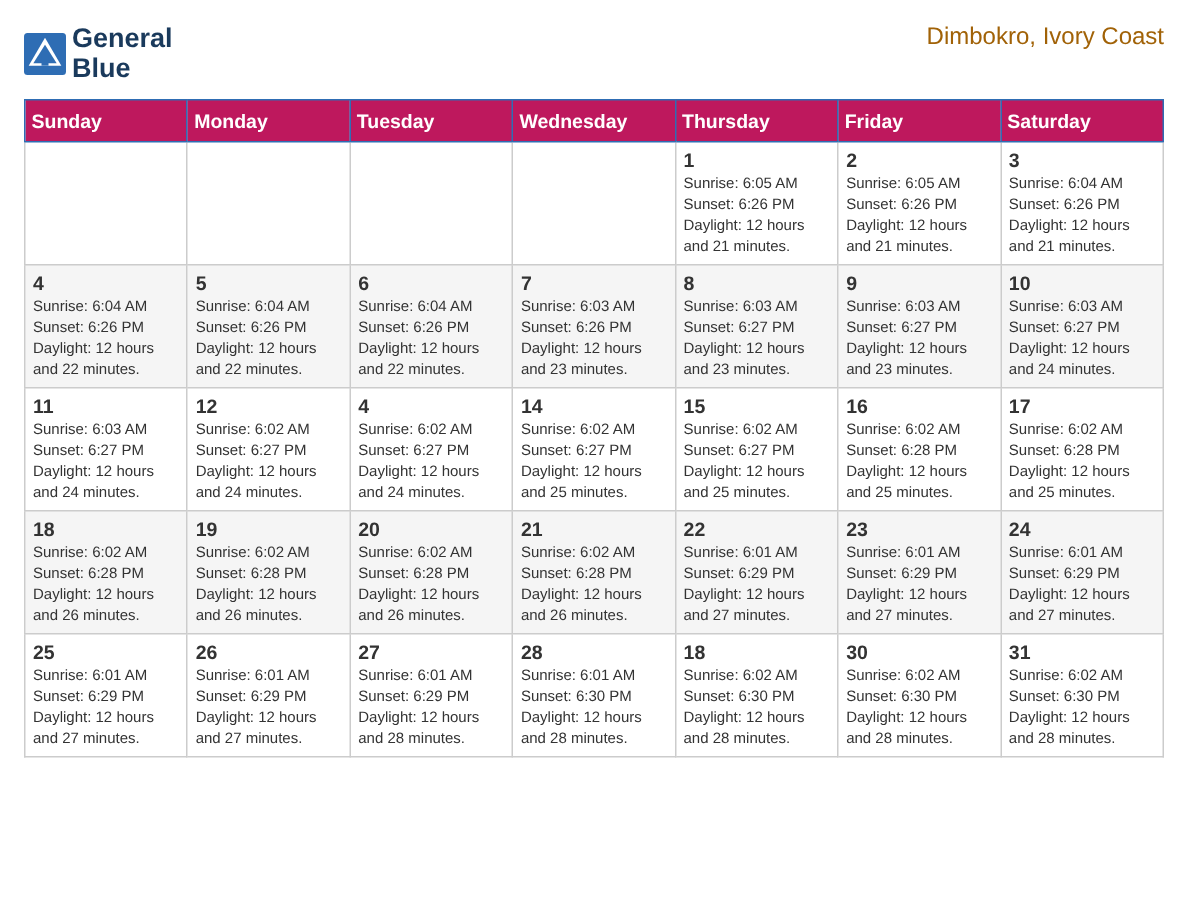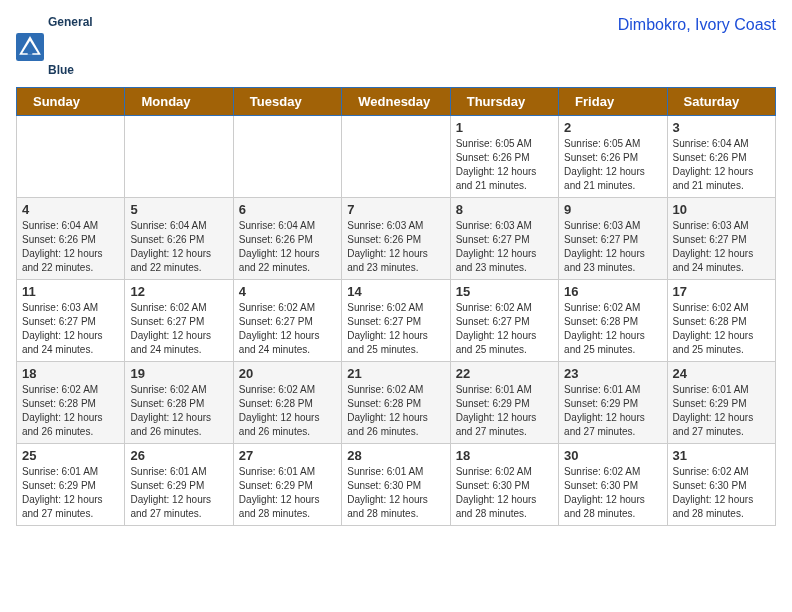--- a/index.html
+++ b/index.html
@@ -16,56 +16,55 @@
       align-items: flex-start;
       margin-bottom: 10px;
     }
     .logo {
       display: flex;
       align-items: center;
     }
     .logo-text {
       display: flex;
       flex-direction: column;
-      font-size: 12px;
+      font-size: 18px;
       font-weight: bold;
       color: #1a3a5c;
       line-height: 1.1;
-      gap: 35px;
     }
     .logo-text span:first-child { color: #1a3a5c; }
     .logo-icon {
       width: 28px;
       height: 28px;
       margin-right: 4px;
     }
     .title-area {
       text-align: right;
     }
     .title-area h1 {
       font-size: 32px;
       font-weight: bold;
       color: #1a3a5c;
     }
     .title-area h2 {
       font-size: 16px;
       font-weight: normal;
-      color: #1d4ed8;
+      color: #a16207;
     }
     .calendar {
       width: 100%;
       border-collapse: collapse;
       border: 1px solid #ccc;
     }
     .calendar th {
-      background-color: #a16207;
+      background-color: #be185d;
       color: #fff;
       font-size: 13px;
       font-weight: bold;
-      padding: 6px 16px;
+      padding: 6px 4px;
       text-align: left;
       border: 1px solid #2e6db4;
     }
     .calendar td {
       border: 1px solid #ccc;
       vertical-align: top;
       padding: 4px 5px;
       font-size: 10.5px;
       color: #333;
       background: #fff;

